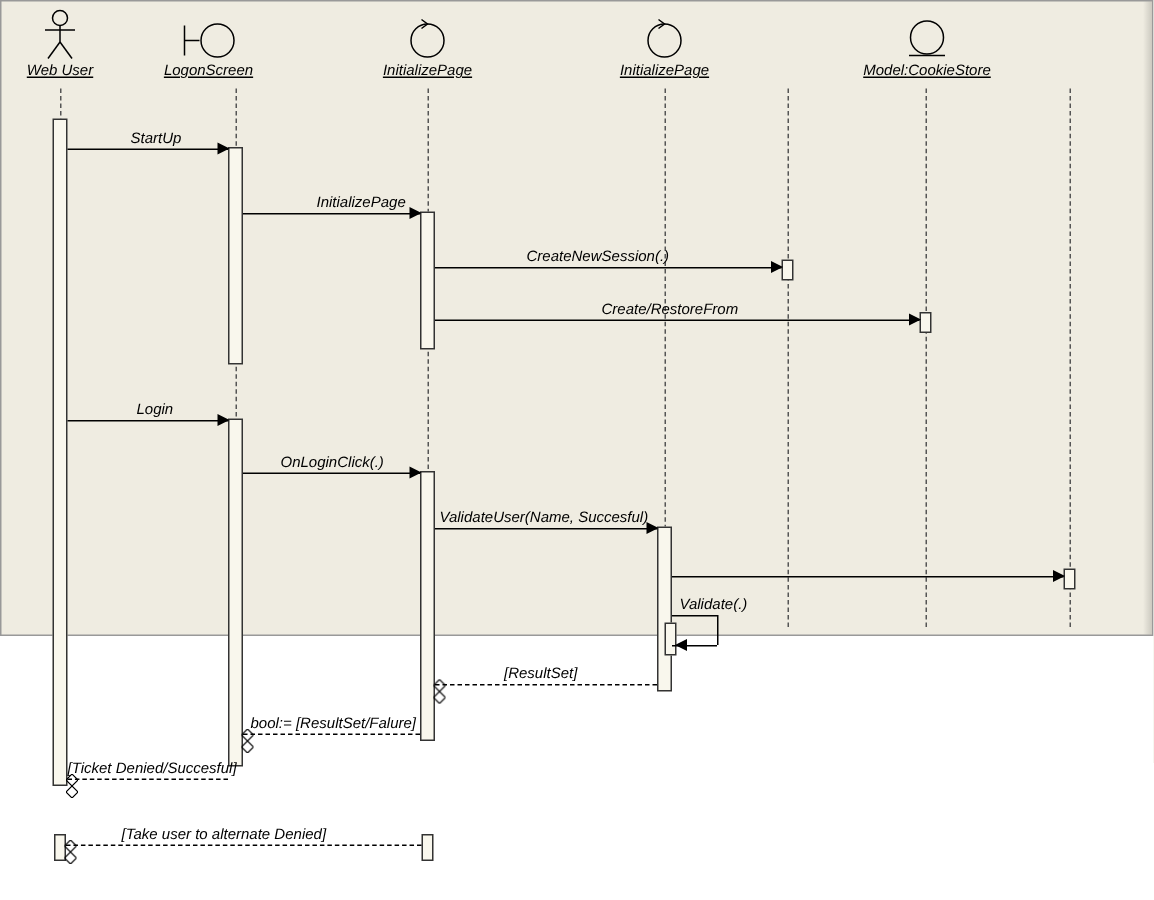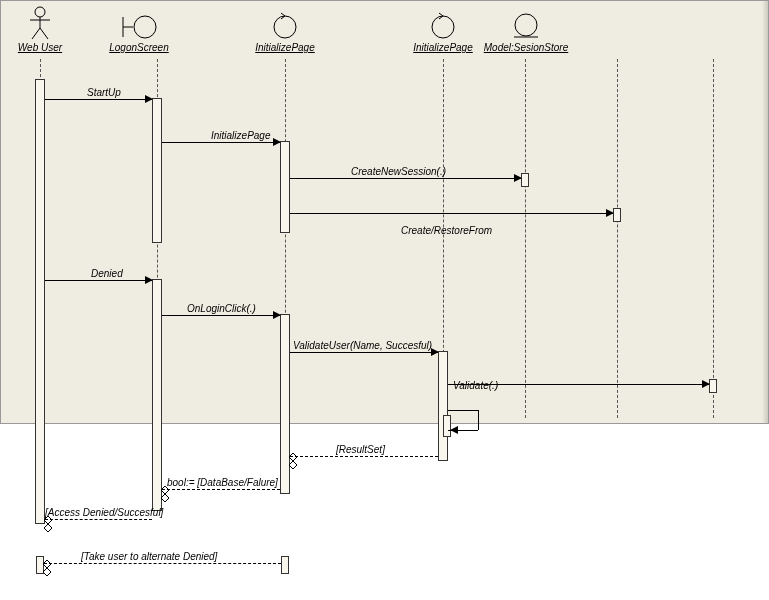--- a/index.html
+++ b/index.html
@@ -185,31 +185,31 @@
   <div class="sym">
     <svg width="28" height="28" viewBox="0 0 28 28">
       <circle cx="14" cy="15" r="11" fill="none" stroke="#000"></circle>
       <polyline points="10,1 14,4 10,7" fill="none" stroke="#000"></polyline>
     </svg>
   </div>
   <span class="lbl">InitializePage</span>
 </div>
 <div class="lifeline" style="left:442px;"></div>
 
-<div class="head" style="left:480px; width:90px;">
+<div class="lifeline" style="left:524px;"></div>
+
+<div class="head" style="left:572px; width:90px;">
   <div class="sym">
     <svg width="28" height="28" viewBox="0 0 28 28">
       <circle cx="14" cy="13" r="11" fill="none" stroke="#000"></circle>
       <line x1="2" y1="25" x2="26" y2="25" stroke="#000"></line>
     </svg>
   </div>
-  <span class="lbl">Model:SesionStore</span>
-</div>
-<div class="lifeline" style="left:524px;"></div>
-
+  <span class="lbl">Model:CookieStore</span>
+</div>
 <div class="lifeline" style="left:616px;"></div>
 
 <div class="lifeline" style="left:712px;"></div>
 
 <div class="activation" style="left:34px; top:78px; height:445px;"></div>
 
 <div class="activation small" style="left:35px; top:555px; height:18px;"></div>
 
 <div class="activation" style="left:151px; top:97px; height:145px;"></div>
 
@@ -242,26 +242,26 @@
 <span class="msglabel" style="left:190px; top:129px;padding-left:20px;">InitializePage</span>
 
 <div class="arrow" style="left:289px; top:177px; width:231px;">
       <div class="ah-right"></div>
     </div>
 <span class="msglabel" style="left:350px; top:165px;">CreateNewSession(.)</span>
 
 <div class="arrow" style="left:289px; top:212px; width:323px;">
       <div class="ah-right"></div>
     </div>
-<span class="msglabel" style="left:400px; top:200px;margin-top:24px;">Create/RestoreFrom</span>
+<span class="msglabel" style="left:400px; top:200px;">Create/RestoreFrom</span>
 
 <div class="arrow" style="left:44px; top:279px; width:107px;">
       <div class="ah-right"></div>
     </div>
-<span class="msglabel" style="left:90px; top:267px;">Denied</span>
+<span class="msglabel" style="left:90px; top:267px;">Login</span>
 
 <div class="arrow" style="left:161px; top:314px; width:118px;">
       <div class="ah-right"></div>
     </div>
 <span class="msglabel" style="left:186px; top:302px;">OnLoginClick(.)</span>
 
 <div class="arrow" style="left:289px; top:351px; width:148px;">
       <div class="ah-right"></div>
     </div>
 <span class="msglabel" style="left:292px; top:339px;">ValidateUser(Name, Succesful)</span>
@@ -269,35 +269,35 @@
 <div class="arrow" style="left:447px; top:383px; width:261px;">
       <div class="ah-right"></div>
     </div>
 
 <div class="selfcall" style="left:447px; top:409px; width:30px; height:20px;">
   <div class="top" style="width:30px; top:0;"></div>
   <div class="side" style="left:30px; height:20px;"></div>
   <div class="bot" style="width:30px; top:20px;"></div>
   <div class="ah" style="top:16px; left:2px;"></div>
 </div>
-<span class="msglabel" style="left:452px; top:379px;">Validate(.)</span>
+<span class="msglabel" style="left:452px; top:397px;">Validate(.)</span>
 
 <div class="arrow dashed" style="left:289px; top:455px; width:148px;">
       <div class="ah-left"></div>
     </div>
 <span class="msglabel" style="left:335px; top:443px;">[ResultSet]</span>
 
 <div class="arrow dashed" style="left:161px; top:488px; width:118px;">
       <div class="ah-left"></div>
     </div>
-<span class="msglabel" style="left:166px; top:476px;">bool:= [DataBase/Falure]</span>
+<span class="msglabel" style="left:166px; top:476px;">bool:= [ResultSet/Falure]</span>
 
 <div class="arrow dashed" style="left:44px; top:518px; width:107px;">
       <div class="ah-left"></div>
     </div>
-<span class="msglabel" style="left:44px; top:506px;">[Access Denied/Succesful]</span>
+<span class="msglabel" style="left:44px; top:506px;">[Ticket Denied/Succesful]</span>
 
 <div class="arrow dashed" style="left:43px; top:562px; width:237px;">
       <div class="ah-left"></div>
     </div>
 <span class="msglabel" style="left:80px; top:550px;">[Take user to alternate Denied]</span>
 
 </div>
 
 </body></html>

